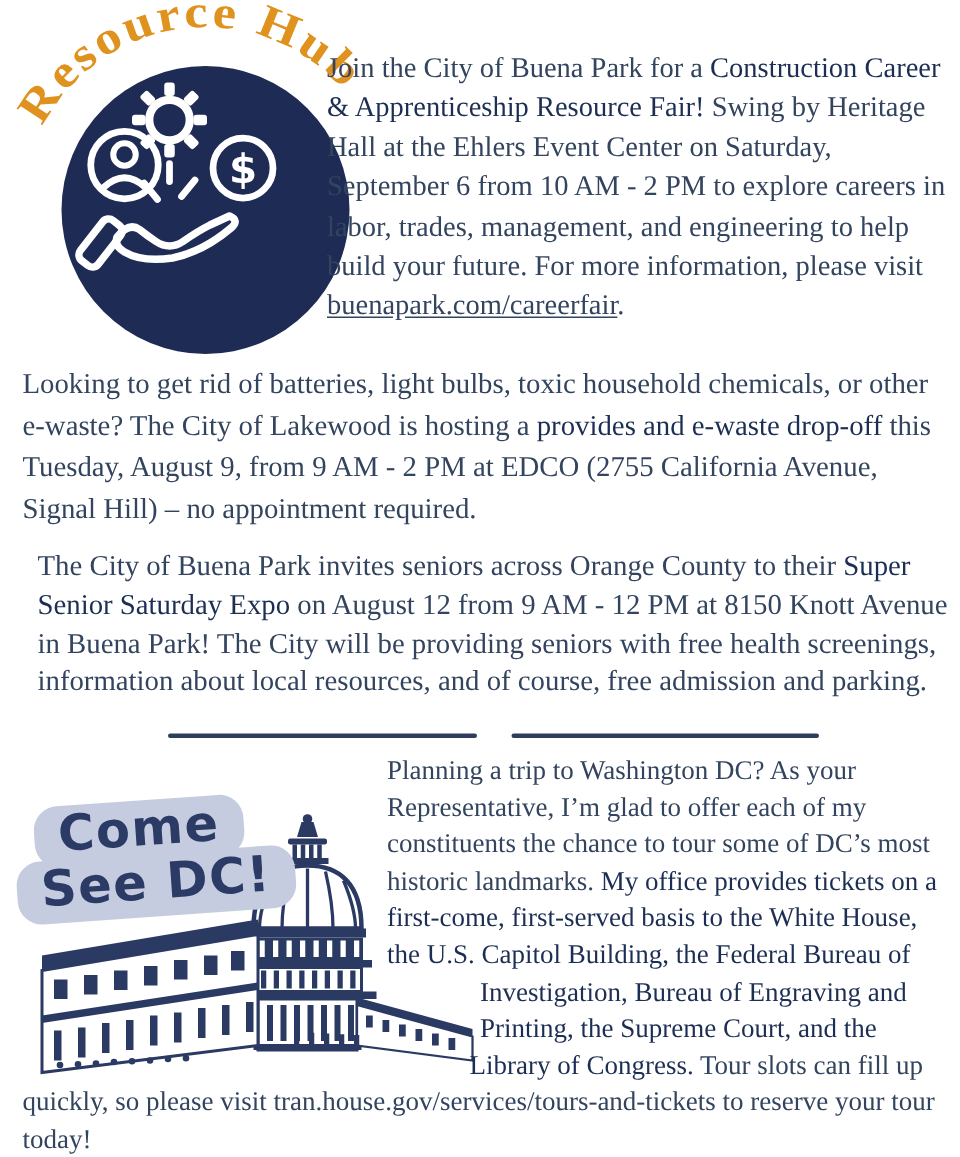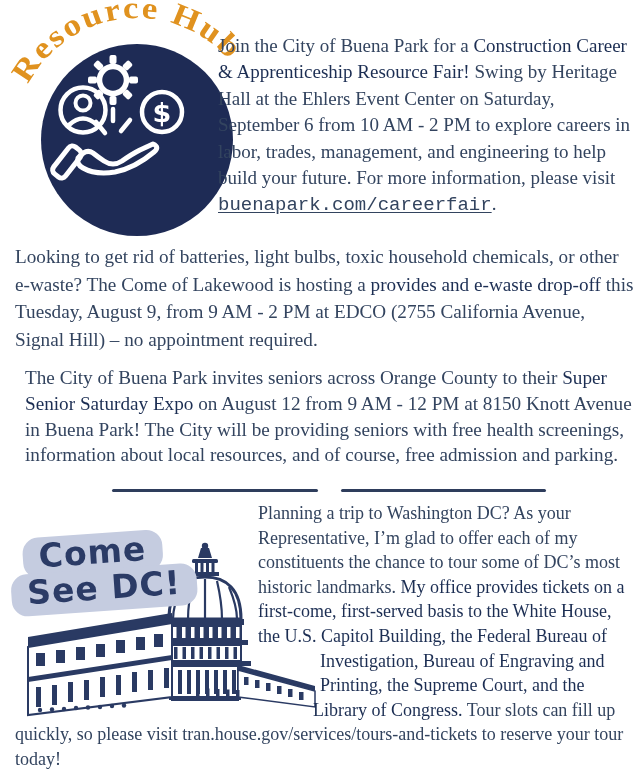--- a/index.html
+++ b/index.html
@@ -6,21 +6,21 @@
   .page{
     position:relative;width:640px;height:771px;overflow:hidden;background:#ffffff;
     font-family:"Liberation Serif", serif;color:#31425f;
   }
   .para{position:absolute;color:#33445f;}
   .p1{left:218px;top:33px;width:417px;font-size:19px;line-height:26.4px;}
   .p2{left:15px;top:243px;width:620px;font-size:19.2px;line-height:27.6px;}
   .p3{left:25px;top:365px;width:620px;font-size:19.2px;line-height:25.8px;}
   .p4{left:15px;top:501px;width:621px;font-size:18px;line-height:24.6px;}
   .seg-bold{font-weight:400;color:#1c2e53;}
-  .seg-underline{text-decoration:underline;text-underline-offset:2px;font-family:Liberation Mono, monospace;}
+  .seg-underline{text-decoration:underline;text-underline-offset:2px;}
   .divider{position:absolute;top:489px;height:3px;background:#2e3d5c;border-radius:2px;}
   .divider-1{left:112px;width:206px;}
   .divider-2{left:341px;width:205px;}
   .logo-svg{position:absolute;left:4px;top:4px;overflow:visible;}
   .capitol-svg{position:absolute;left:20px;top:538px;}
   .badge{position:absolute;left:10px;top:533px;transform:rotate(-4deg);
     font-family:"DejaVu Sans", sans-serif;font-weight:700;color:#2b3b66;}
   .badge-pill{background:#c5cce0;width:max-content;border-radius:16px;
     padding:1px 16px 4px;font-size:33px;letter-spacing:1px;line-height:1.1;}
   .badge-pill-1{margin-left:14px;}
@@ -80,21 +80,21 @@
       <path d="M74,154 Q82,144 89,149 Q94,153 100,157 Q109,163 118,157 Q128,150 136,146
                L149,140 Q156,143 150,148 Q131,164 111,168 Q91,171 79,164 Q72,160 74,154 Z"></path>
     </g>
   </svg>
 
   <div class="para p1">
     <span><span>Join the City of Buena Park for a </span><span class="seg-bold">Construction Career &amp; Apprenticeship Resource Fair!</span><span> Swing by Heritage Hall at the Ehlers Event Center on Saturday, September 6 from 10 AM - 2 PM to explore careers in labor, trades, management, and engineering to help build your future. For more information, please visit </span><span class="seg-underline">buenapark.com/careerfair</span><span>.</span></span>
   </div>
 
   <div class="para p2">
-    <span><span>Looking to get rid of batteries, light bulbs, toxic household chemicals, or other e-waste? The Come of Lakewood is hosting a </span><span class="seg-bold">provides and e-waste drop-off</span><span> this Tuesday, August 9, from 9 AM - 2 PM at EDCO (2755 California Avenue, Signal Hill) – no appointment required.</span></span>
+    <span><span>Looking to get rid of batteries, light bulbs, toxic household chemicals, or other e-waste? The City of Lakewood is hosting a </span><span class="seg-bold">provides and e-waste drop-off</span><span> this Tuesday, August 9, from 9 AM - 2 PM at EDCO (2755 California Avenue, Signal Hill) – no appointment required.</span></span>
   </div>
 
   <div class="para p3">
     <span><span>The City of Buena Park invites seniors across Orange County to their </span><span class="seg-bold">Super Senior Saturday Expo</span><span> on August 12 from 9 AM - 12 PM at 8150 Knott Avenue in Buena Park! The City will be providing seniors with free health screenings, information about local resources, and of course, free admission and parking.</span></span>
   </div>
 
   <span class="divider divider-1"></span>
   <span class="divider divider-2"></span>
 
   <svg class="capitol-svg" width="300" height="180" viewBox="0 0 300 178">

